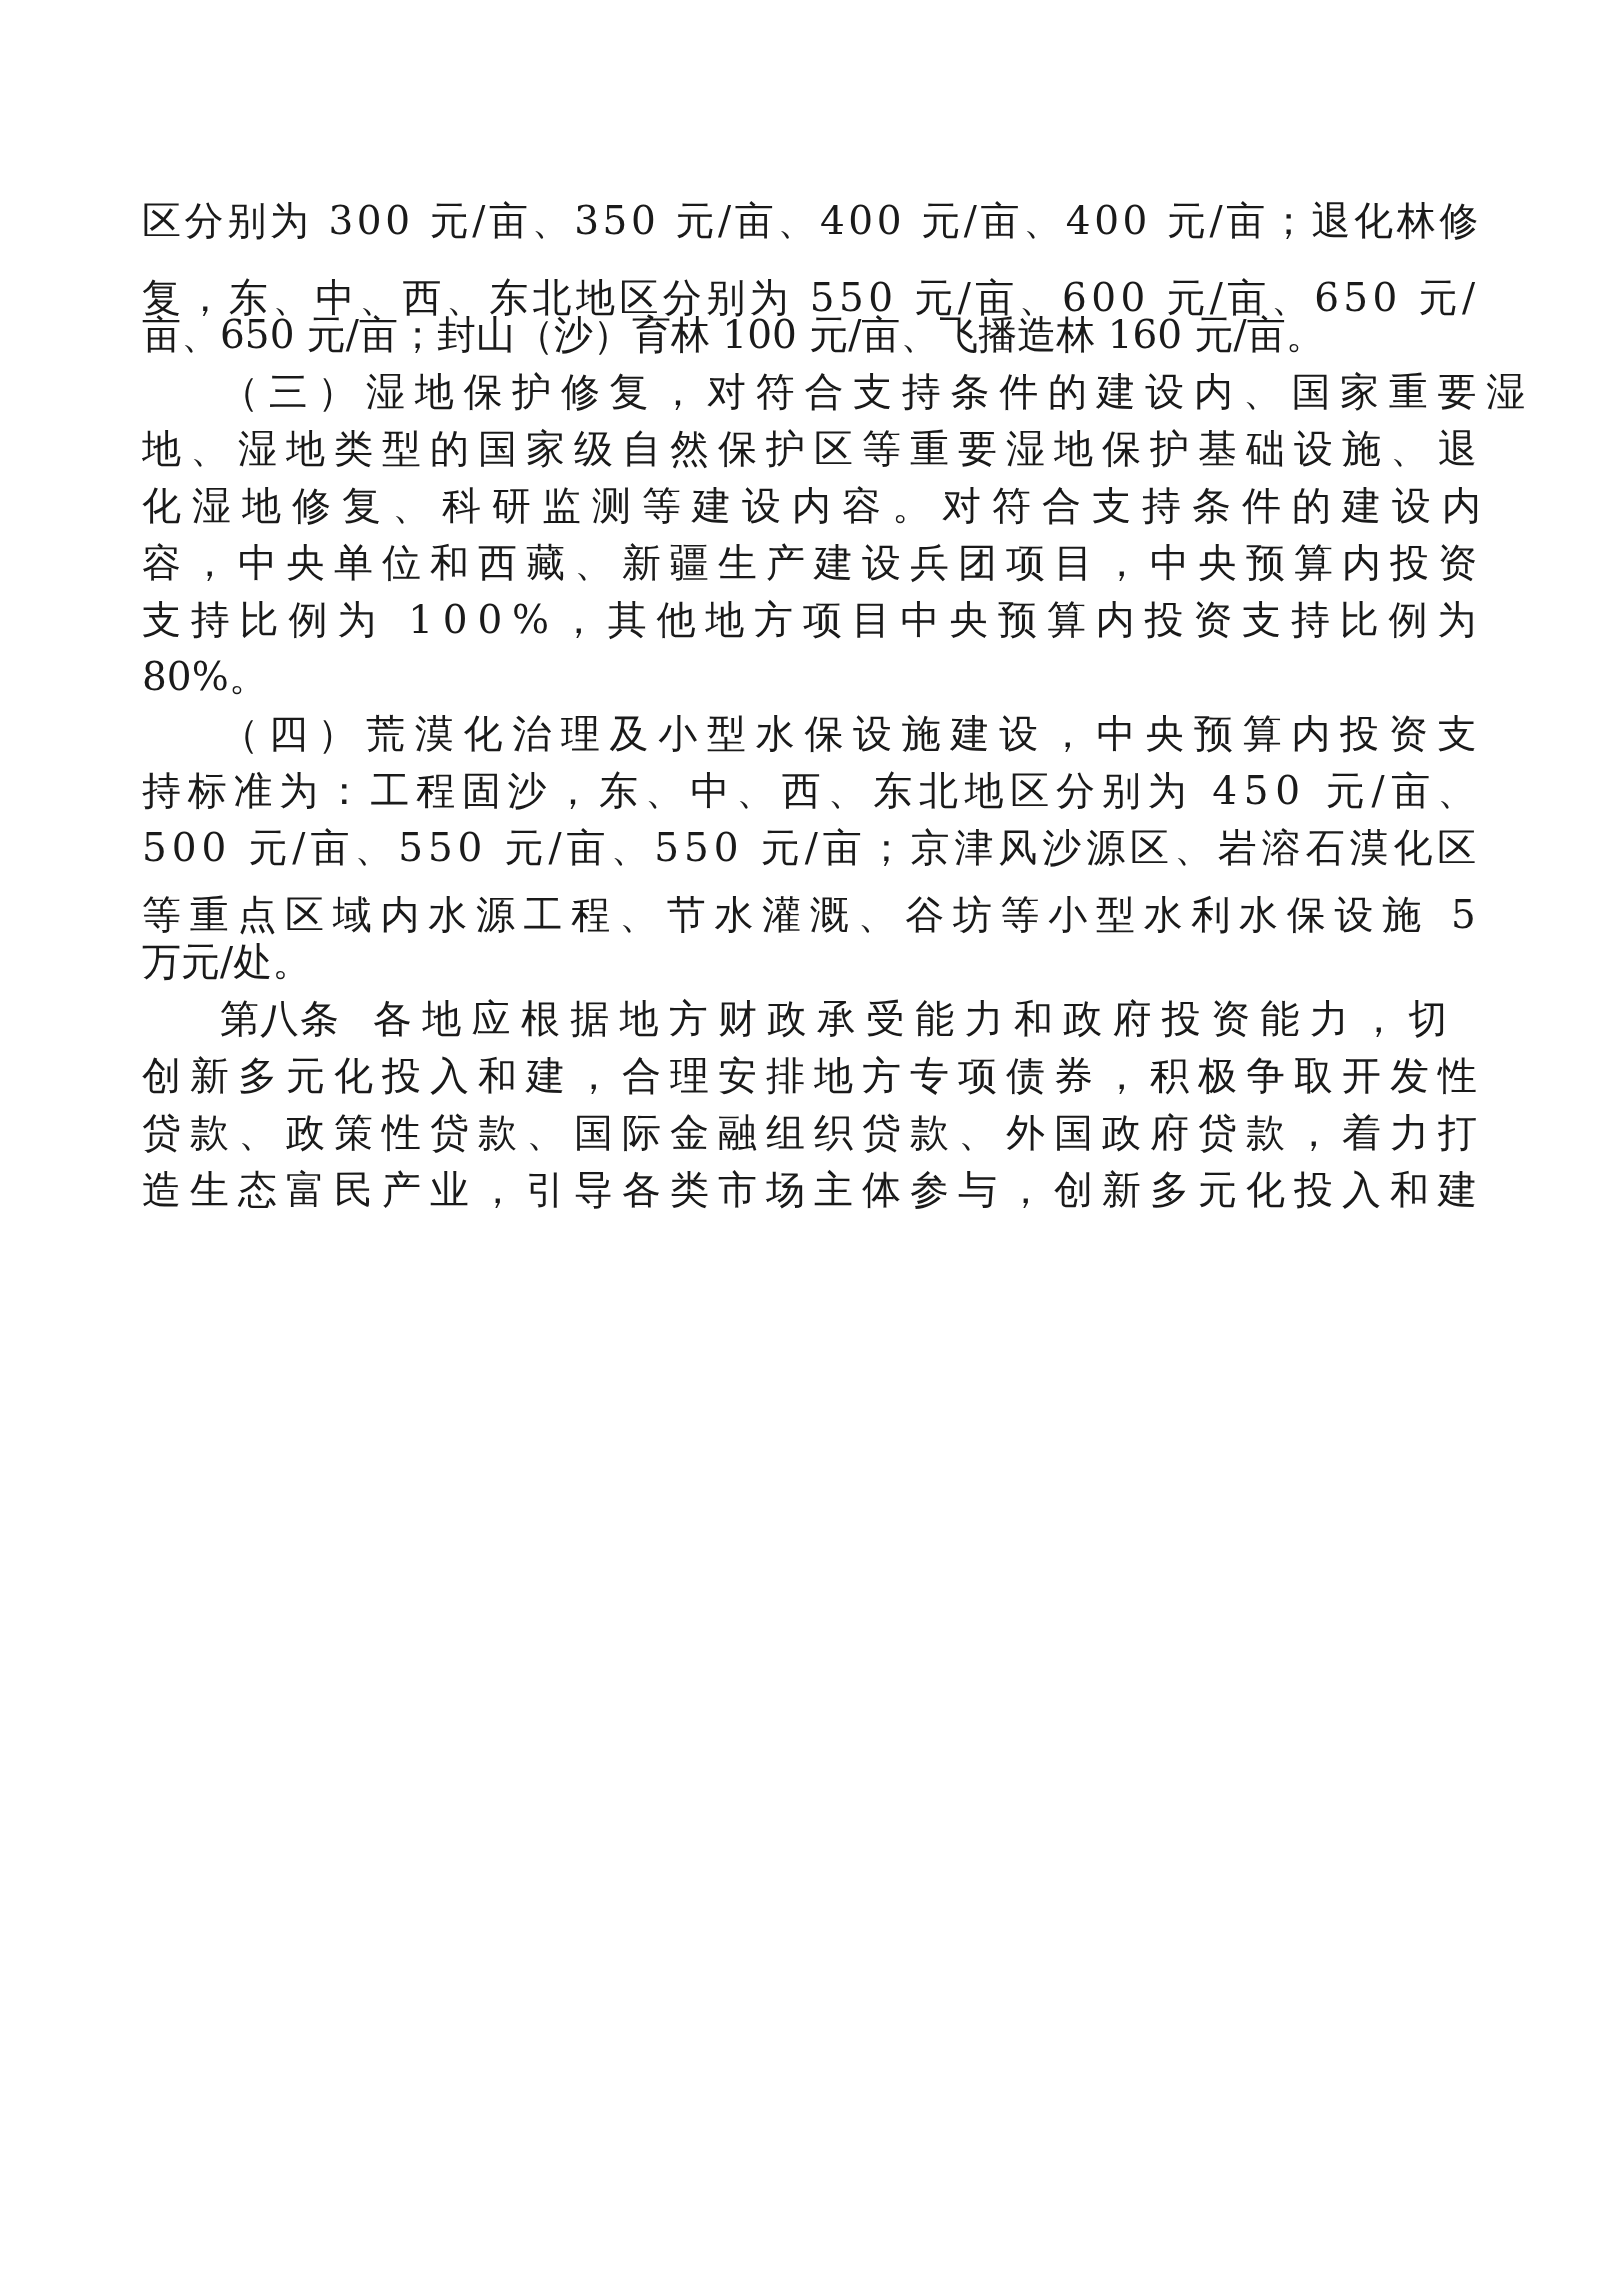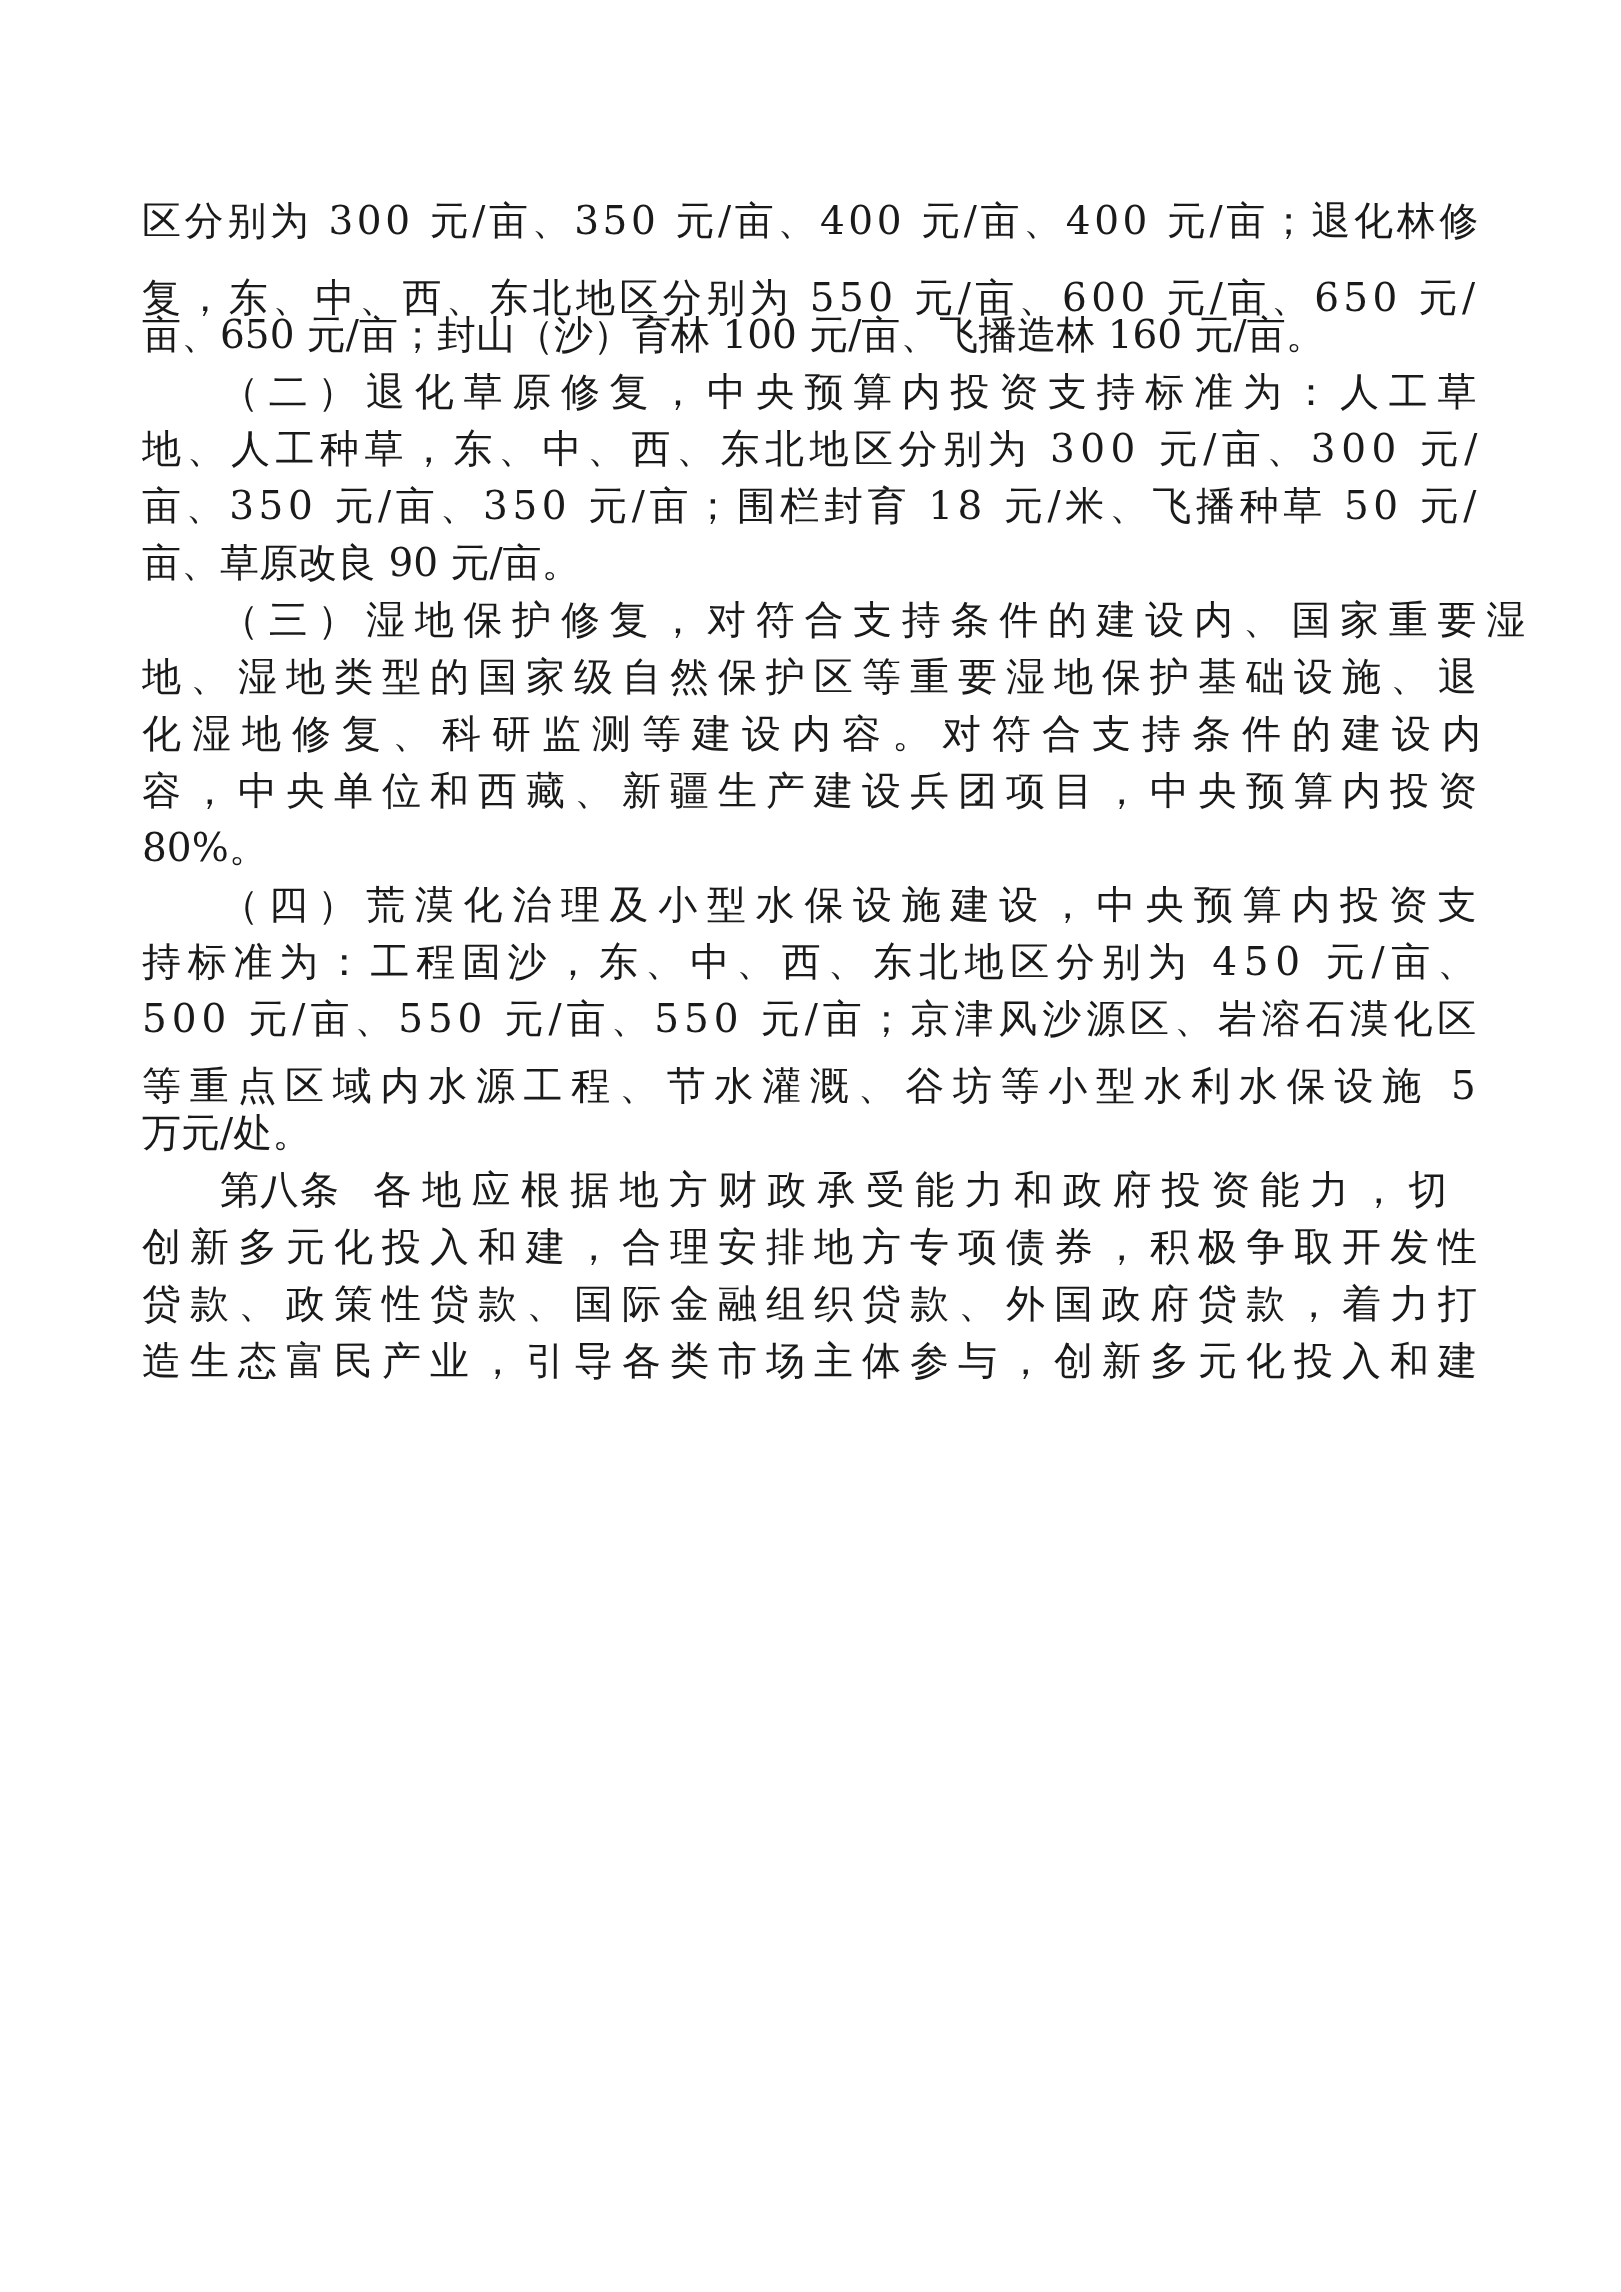--- a/index.html
+++ b/index.html
@@ -79,47 +79,36 @@
         <span style="letter-spacing: 3.6px;">区分别为 300 元/亩、350 元/亩、400 元/亩、400 元/亩；退化林修</span>
       </div>
       <div class="jline">
         <span style="letter-spacing: 4.4px; margin-top: 40px;">复，东、中、西、东北地区分别为 550 元/亩、600 元/亩、650 元/</span>
       </div>
       <div class="jline last">
         <span>亩、650 元/亩；封山（沙）育林 100 元/亩、飞播造林 160 元/亩。</span>
       </div>
     </div>
 
-    <div class="para">
-      <div class="jline indented">
-        <span style="letter-spacing: 9.7px;">（二）退化草原修复，中央预算内投资支持标准为：人工草</span>
-      </div>
-      <div class="jline">
-        <span style="letter-spacing: 5.5px;">地、人工种草，东、中、西、东北地区分别为 300 元/亩、300 元/</span>
-      </div>
-      <div class="jline">
-        <span style="letter-spacing: 4.6px;">亩、350 元/亩、350 元/亩；围栏封育 18 元/米、飞播种草 50 元/</span>
-      </div>
-      <div class="jline last">
-        <span>亩、草原改良 90 元/亩。</span>
-      </div>
-    </div>
 
     <div class="para">
       <div class="jline indented">
         <span style="letter-spacing: 9.7px;">（三）湿地保护修复，对符合支持条件的建设内、国家重要湿</span>
       </div>
       <div class="jline">
         <span style="letter-spacing: 9px;">地、湿地类型的国家级自然保护区等重要湿地保护基础设施、退</span>
       </div>
       <div class="jline">
         <span style="letter-spacing: 11px;">化湿地修复、科研监测等建设内容。对符合支持条件的建设内</span>
       </div>
       <div class="jline">
         <span style="letter-spacing: 9px;">容，中央单位和西藏、新疆生产建设兵团项目，中央预算内投资</span>
+      </div>
+      <div class="jline">
+        <span style="letter-spacing: 9.8px;">支持比例为 100%，其他地方项目中央预算内投资支持比例为</span>
       </div>
       <div class="jline last">
         <span>80%。</span>
       </div>
     </div>
 
     <div class="para">
       <div class="jline indented">
         <span style="letter-spacing: 9.7px;">（四）荒漠化治理及小型水保设施建设，中央预算内投资支</span>
       </div>

